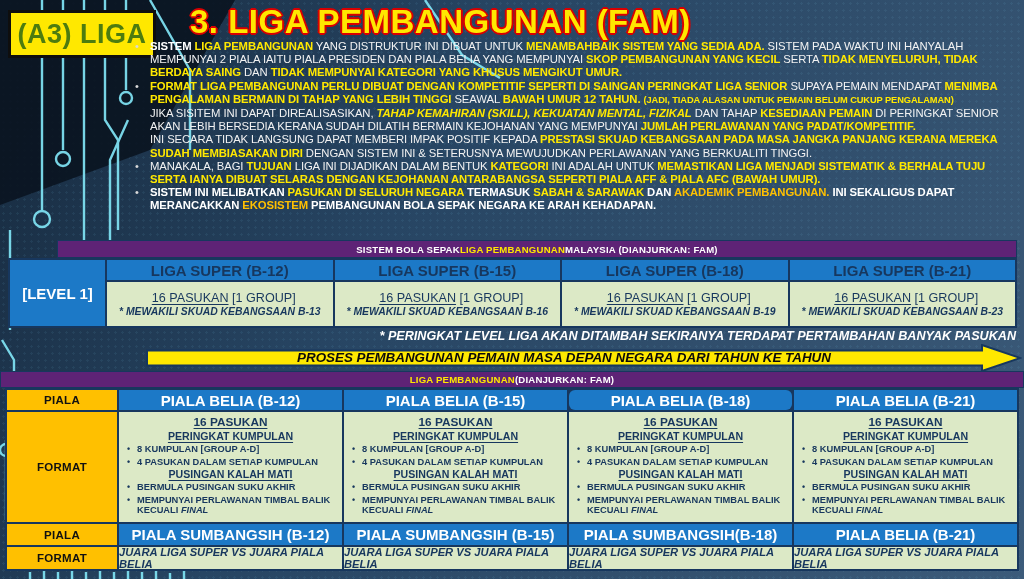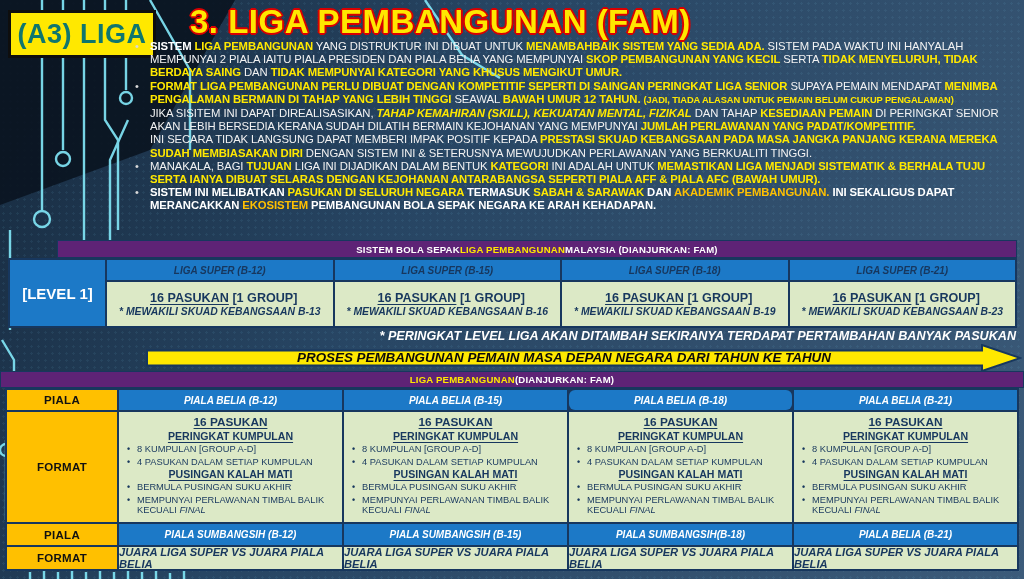--- a/index.html
+++ b/index.html
@@ -10,21 +10,21 @@
   }
   .slide::before{
     content:""; position:absolute; inset:0; pointer-events:none;
     background-image:radial-gradient(circle, rgba(130,220,255,.07) 1px, transparent 1.3px);
     background-size:7px 7px;
   }
   .circuit{position:absolute; left:0; top:0; pointer-events:none;}
 
   
   .badge{
-    position:absolute; background:#ffe800; color:#0f766e; font-weight:800;
+    position:absolute; background:#ffe800; color:#4d7c0f; font-weight:800;
     display:flex; align-items:center; justify-content:center;
     border:3px solid #0e0e0e; box-sizing:border-box; letter-spacing:.5px;
   }
   .badge-a3{left:8px; top:10px; width:148px; height:48px; font-size:27px;}
   .badge-b3{left:13px; top:330px; width:128px; height:41px; font-size:25px;}
   .title{
     position:absolute; left:190px; top:3px; font-size:33px; font-weight:800;
     color:#ffe800; letter-spacing:.5px; white-space:nowrap;
     text-shadow:-2px 0 #d90000, 2px 0 #d90000, 0 -2px #d90000, 0 2px #d90000,
                 -1px -1px #d90000, 1px -1px #d90000, -1px 1px #d90000, 1px 1px #d90000;
@@ -49,25 +49,25 @@
   .phead .s-w{color:#ffffff; font-weight:700;}
   .phead .s-y{color:#ffe800; font-weight:700;}
   .phead-league{left:57px; top:240px; width:960px; height:18px;}
   .phead-cup{left:0px; top:371px; width:1024px; height:17px;}
 
   
   .grid{position:absolute; display:grid; gap:2px; padding:2px; background:#17375e; box-sizing:border-box;}
   .league-grid{left:8px; top:258px; width:1009px; grid-template-columns:95px repeat(4,1fr); grid-template-rows:20px 44px;}
   .cup-grid{left:5px; top:388px; width:1014px; grid-template-columns:110px repeat(4,1fr); grid-template-rows:20px 110px 21px 22px;}
   .cell{display:flex; align-items:center; justify-content:center; box-sizing:border-box;}
-  .blue-head{background:#1c79c7; color:#17375e; font-weight:700; font-size:10px;font-style:italic;}
+  .blue-head{background:#1c79c7; color:#17375e; font-weight:700; font-size:15px;}
   .blue-head.white{color:#ffffff;}
   .level-cell{background:#1c79c7; color:#ffffff; font-weight:700; font-size:15px; grid-column:1; grid-row:1/3;}
   .green{background:#dce9c6; color:#17375e; flex-direction:column; justify-content:center;}
-  .lg-line1{font-size:12.6px; font-weight:700;margin-left:8px;}
+  .lg-line1{font-size:12.6px; font-weight:400;margin-left:8px;}
   .lg-line1 .u{text-decoration:underline; text-underline-offset:2px;}
   .lg-line2{font-size:10.4px; font-weight:700; font-style:italic; margin-top:1px;}
   .label-cell{background:#ffc000; color:#111111; font-weight:800; font-size:11.5px; letter-spacing:.3px;}
 
   
   .fmt{align-items:stretch; justify-content:flex-start; padding:3px 4px 0 4px;}
   .fc-h1{font-size:11.8px; font-weight:800; text-align:center; text-decoration:underline; text-underline-offset:2px;}
   .fc-h2{font-size:10.6px; font-weight:800; text-align:center; text-decoration:underline; text-underline-offset:2px; margin-top:1px;}
   .fc-item{position:relative; font-size:9.3px; font-weight:700; text-align:left; padding-left:14px; margin-top:2px; line-height:10.5px;}
   .fc-item::before{content:"\2022"; position:absolute; left:4px; top:0; font-size:9px;}
@@ -79,21 +79,21 @@
     position:absolute; left:150px; top:329px; width:866px; text-align:right;
     color:#ffffff; font-weight:700; font-style:italic; font-size:12.6px; white-space:nowrap;
   }
   .arrow{position:absolute; left:146px; top:344px; width:876px; height:28px;}
   .arrow-text{
     position:absolute; left:40px; right:80px; top:4px; bottom:5px;
     display:flex; align-items:center; justify-content:center;
     color:#0b0b0b; font-weight:800; font-style:italic; font-size:13.4px; white-space:nowrap;
   }
 </style>
-<style>.green .s-n{color:#17375e;font-weight:400;} .green .it{font-style:italic;}</style></head>
+<style>.green .s-n{color:#17375e;font-weight:700;} .green .it{font-style:italic;}</style></head>
 <body>
 
 <div class="slide">
 
   <svg class="circuit" width="1024" height="579" viewBox="0 0 1024 579">
     <polygon points="0,0 235,0 150,150 0,205" fill="#0a1420" opacity="0.9"></polygon>
     <g stroke="#7ddff0" stroke-width="2.4" fill="none" opacity="0.95">
       <path d="M42 0 V210"></path>
         <circle cx="42" cy="219" r="8"></circle>
       <path d="M63 0 V150"></path>

